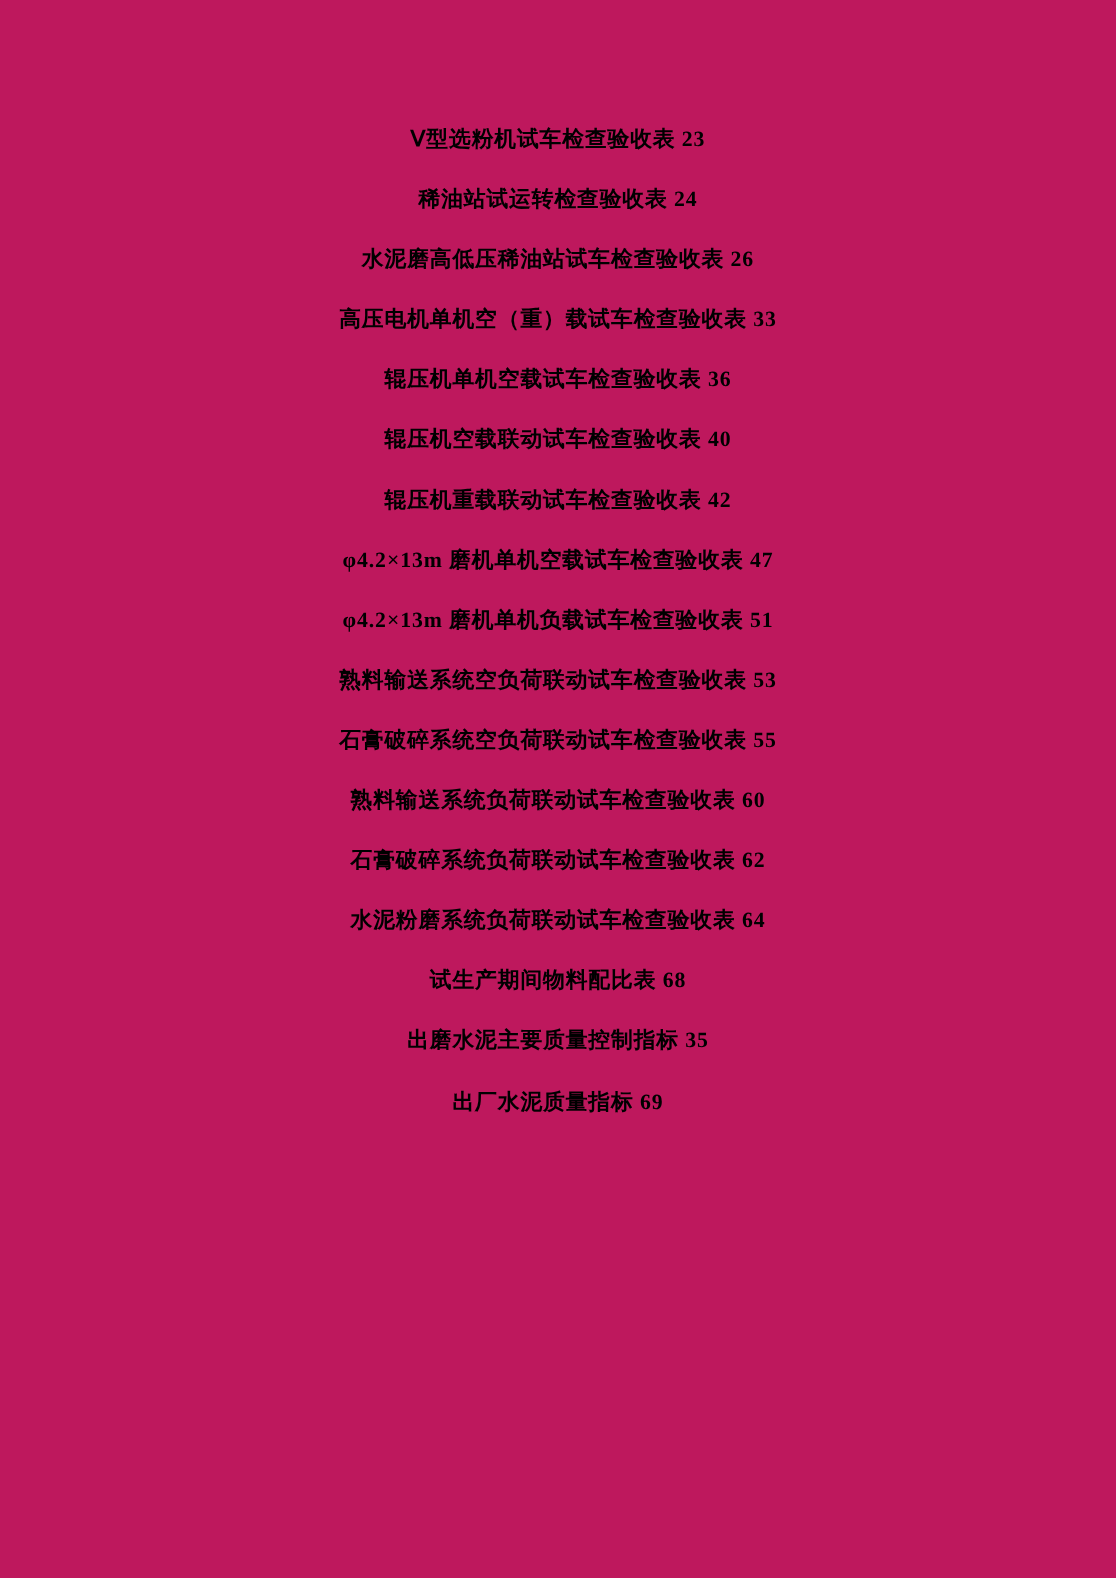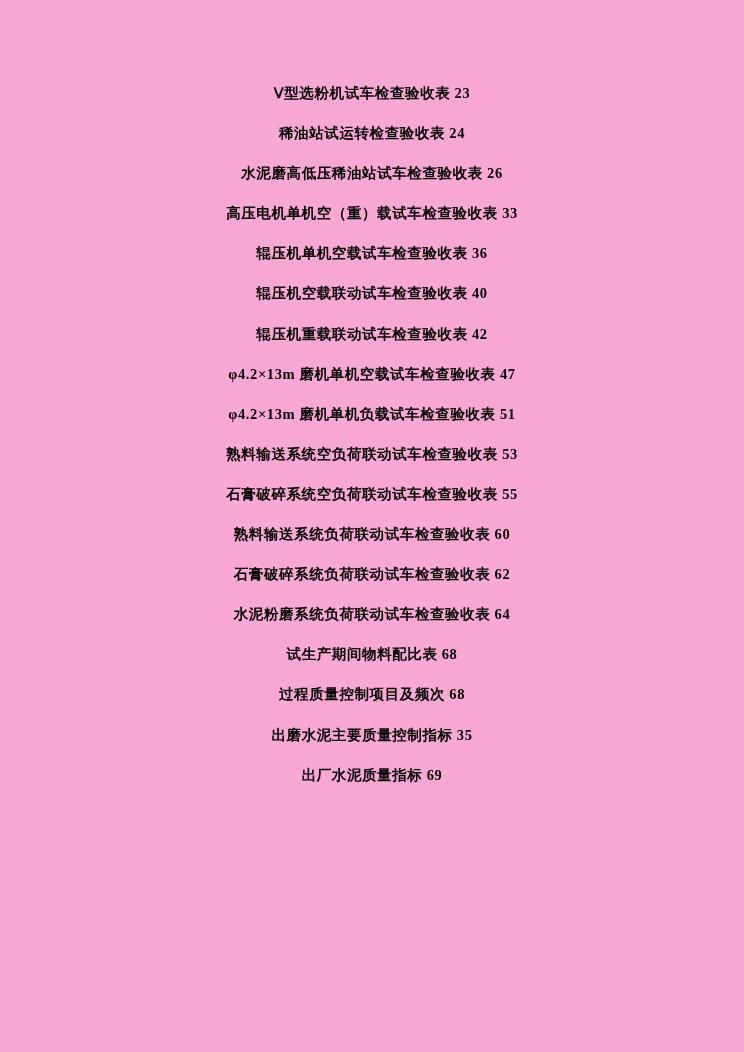--- a/index.html
+++ b/index.html
@@ -7,21 +7,21 @@
     padding: 0;
     background: #808080;
   }
   body {
     font-family: "Liberation Serif", serif;
   }
   .page {
     position: relative;
     width: 744px;
     height: 1052px;
-    background: #f9a8d4;
+    background: #be185d;
     margin: 0 auto;
     box-sizing: border-box;
     overflow: hidden;
   }
   .content {
     position: absolute;
     left: 0;
     right: 0;
     top: 86px;
     padding: 0 90px;
@@ -52,17 +52,16 @@
     <div class="toc-line">辊压机空载联动试车检查验收表 40</div>
     <div class="toc-line">辊压机重载联动试车检查验收表 42</div>
     <div class="toc-line">φ4.2×13m 磨机单机空载试车检查验收表 47</div>
     <div class="toc-line">φ4.2×13m 磨机单机负载试车检查验收表 51</div>
     <div class="toc-line">熟料输送系统空负荷联动试车检查验收表 53</div>
     <div class="toc-line">石膏破碎系统空负荷联动试车检查验收表 55</div>
     <div class="toc-line">熟料输送系统负荷联动试车检查验收表 60</div>
     <div class="toc-line">石膏破碎系统负荷联动试车检查验收表 62</div>
     <div class="toc-line">水泥粉磨系统负荷联动试车检查验收表 64</div>
     <div class="toc-line">试生产期间物料配比表 68</div>
-    <div class="toc-line">过程质量控制项目及频次 68</div>
     <div class="toc-line">出磨水泥主要质量控制指标 35</div>
     <div class="toc-line">出厂水泥质量指标 69</div>
   </div>
 </div>
 
 </body></html>

